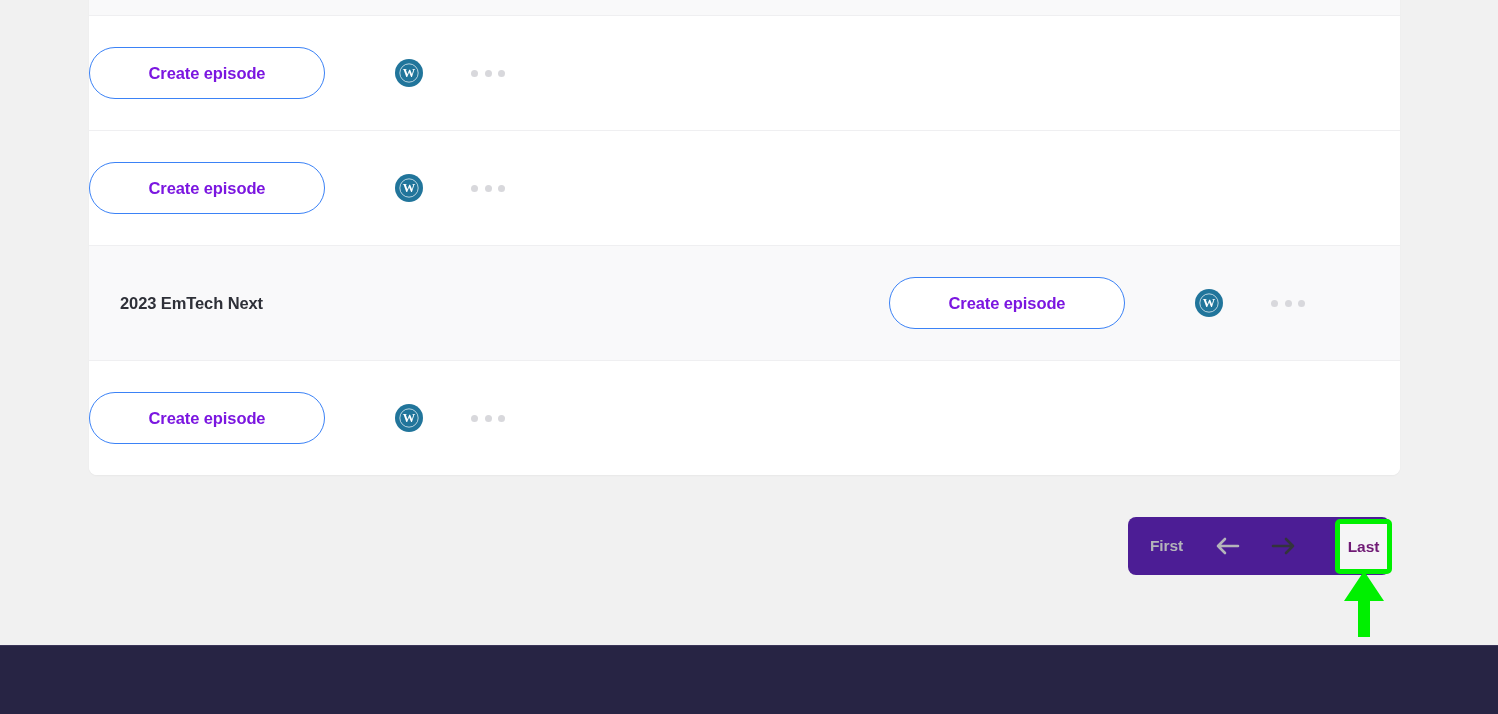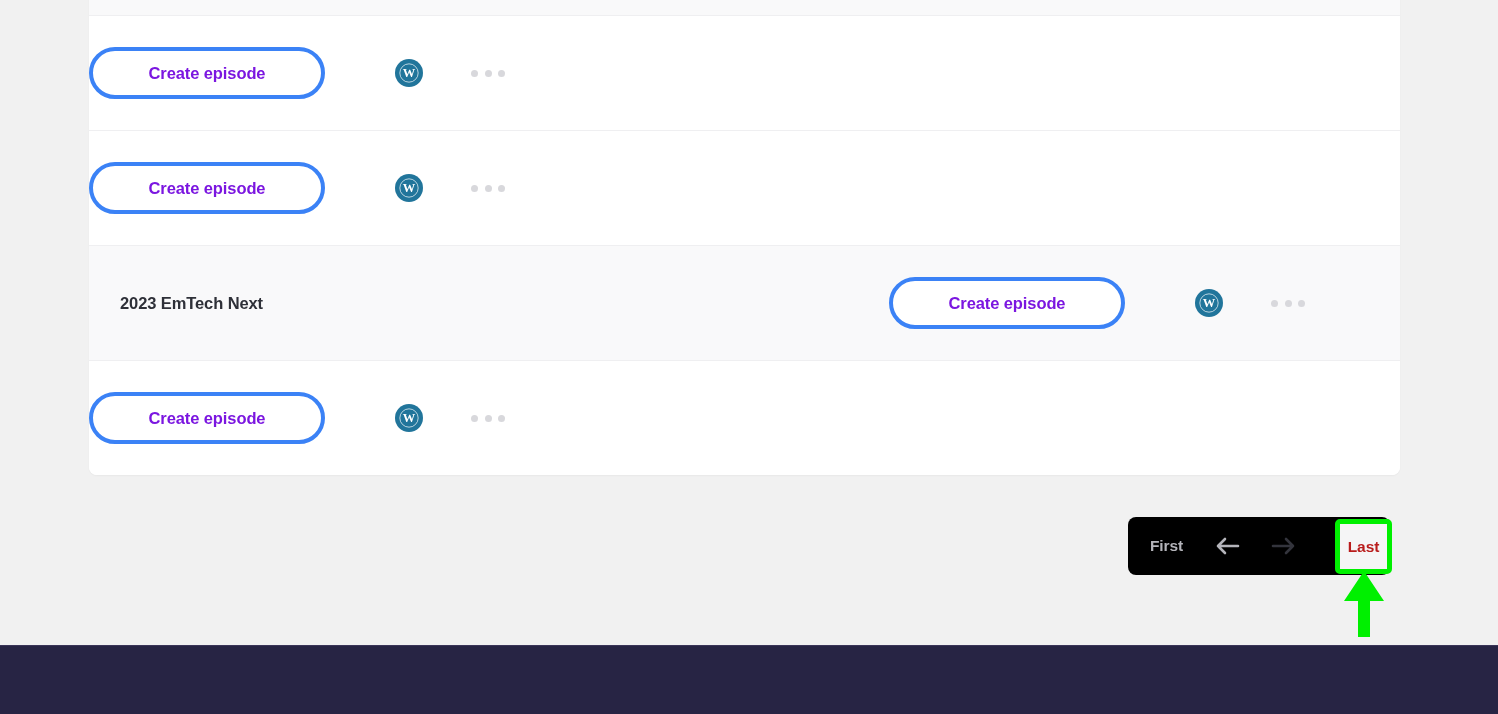--- a/index.html
+++ b/index.html
@@ -69,21 +69,21 @@
     flex: 1 1 auto;
     display: flex;
     align-items: center;
     justify-content: flex-start;
     padding-right: 0;
   }
 
   .create-episode-btn {
     width: 236px;
     height: 52px;
-    border: 4px solid #3b82f6;
+    border: 1px solid #3b82f6;
     border-radius: 26px;
     background: #FFFFFF;
     color: #7B16E0;
     font-family: "Liberation Sans", sans-serif;
     font-size: 16.5px;
     font-weight: 700;
     letter-spacing: -0.1px;
     cursor: pointer;
     display: flex;
     align-items: center;
@@ -124,21 +124,21 @@
     background: #D8D8DC;
   }
 
   
   #pagination-bar {
     position: absolute;
     left: 1128px;
     top: 517px;
     width: 262px;
     height: 58px;
-    background: #000000;
+    background: #4c1d95;
     border-radius: 8px;
     display: flex;
     align-items: center;
     justify-content: space-between;
     padding: 0 22px;
     box-sizing: border-box;
   }
   .page-btn {
     background: transparent;
     border: none;
@@ -163,21 +163,21 @@
     width: 57px;
     height: 55px;
     border: 5px solid #00F000;
     border-radius: 5px;
     box-sizing: border-box;
     background: #F5F5F6;
     display: flex;
     align-items: center;
     justify-content: center;
   }
-  #last-page-wrap .page-btn { color: #b91c1c; }
+  #last-page-wrap .page-btn { color: #701a75; }
 
   
   #annotation-arrow {
     position: absolute;
     left: 1341px;
     top: 571px;
     width: 46px;
     height: 66px;
   }
 

